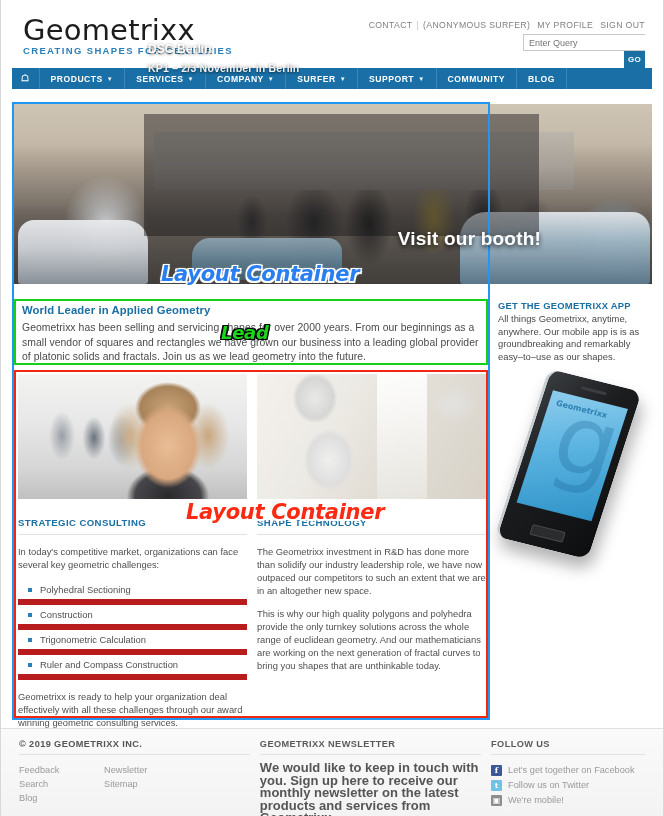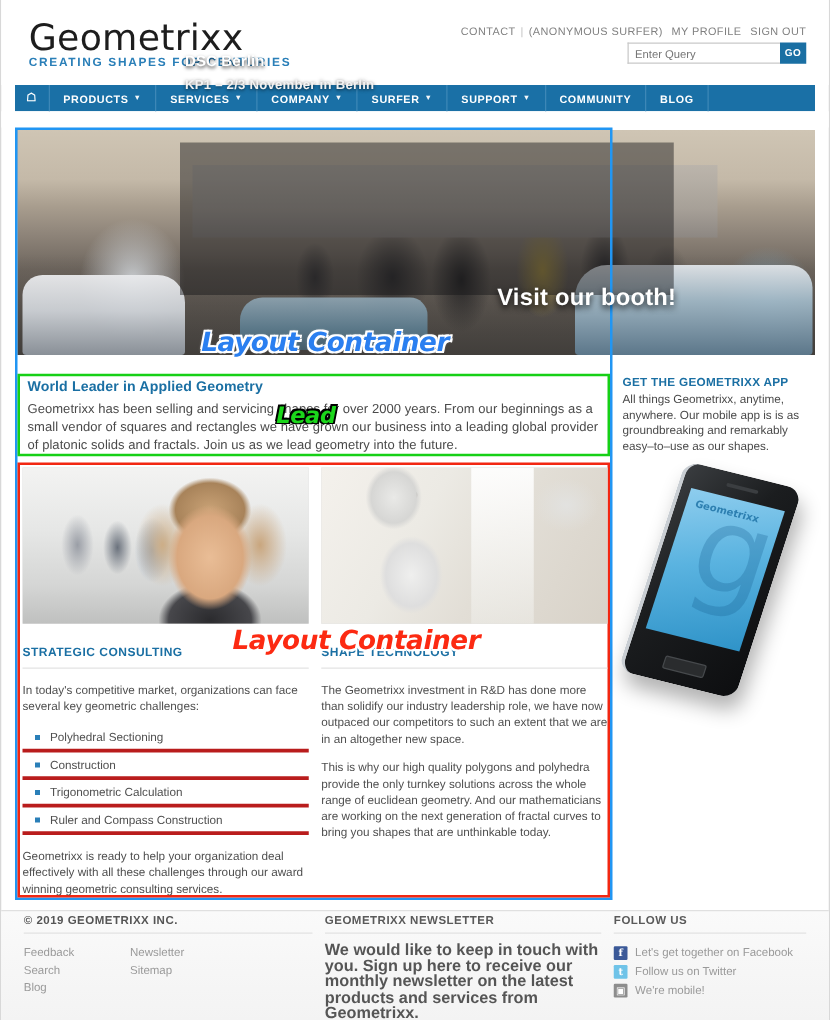--- a/index.html
+++ b/index.html
@@ -37,21 +37,21 @@
   .util-links {
     position: absolute; right: 18px; top: 20px;
     font-size: 8.7px; color: #808080; letter-spacing: 0.35px;
     white-space: nowrap;
   }
   .util-links a { color: #808080; text-decoration: none; }
   .util-sep { color: #c4c4c4; margin: 0 4px; }
   .util-links a + a { margin-left: 7px; }
   .search-row {
     position: absolute; right: 18px; top: 34px;
-    display: flex; align-items: center;
+    display: flex; align-items: flex-end; flex-direction: column;
   }
   .search-input {
     width: 122px; height: 17px;
     border: 1px solid #c9c9c9; border-right: none;
     font-size: 9px; color: #9a9a9a; padding: 0 5px;
     font-family: "Liberation Sans", sans-serif;
     background: #fff; outline: none;
   }
   .search-go {
     width: 21px; height: 17px; background: #1a6fa3; color: #fff;
@@ -318,34 +318,34 @@
   }
   .col-p {
     color: #4f4f4f; font-size: 9.4px; line-height: 13px;
     margin-top: 10px;
   }
   .col-list { list-style: none; margin-top: 9px; }
   .col-list li {
     display: flex; align-items: center; gap: 8px;
     font-size: 9.4px; color: #4f4f4f;
     padding: 4px 0 4px 10px;
-    border-bottom: 3px solid #b91c1c;
+    border-bottom: 6px solid #b91c1c;
   }
   .col-list li::before {
     content: "";
     width: 4px; height: 4px; background: #2a7fb8; flex: none;
   }
 
   
   .footer {
     position: absolute; left: 0; right: 0; bottom: 0;
     height: 88px;
     background: linear-gradient(180deg,#fafafa 0%,#f3f3f3 100%);
     border-top: 1px solid #e0e0e0;
-    padding: 2px 18px 0 18px;
+    padding: 10px 18px 0 18px;
     display: flex;
     margin-top: 8px;
   }
   .f-col-1 { width: 240px; }
   .f-col-2 { width: 230px; margin-left: 10px; }
   .f-col-3 { width: 160px; margin-left: 10px; }
   .f-h {
     font-size: 9.2px; font-weight: 700; color: #555;
     letter-spacing: .4px; padding-bottom: 5px;
     border-bottom: 1px solid #e2e2e2;

